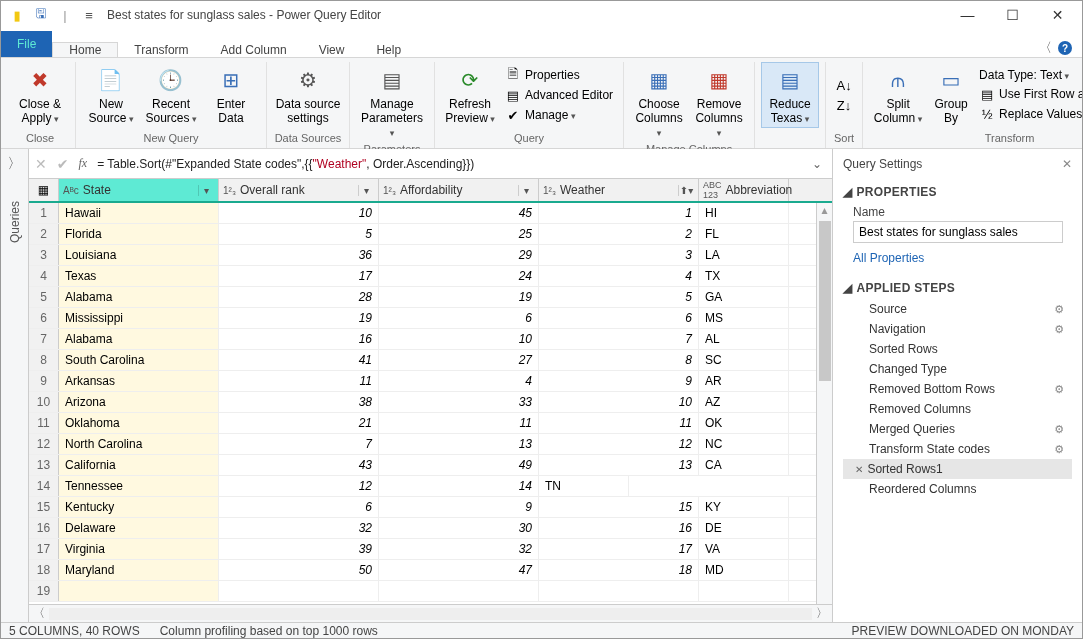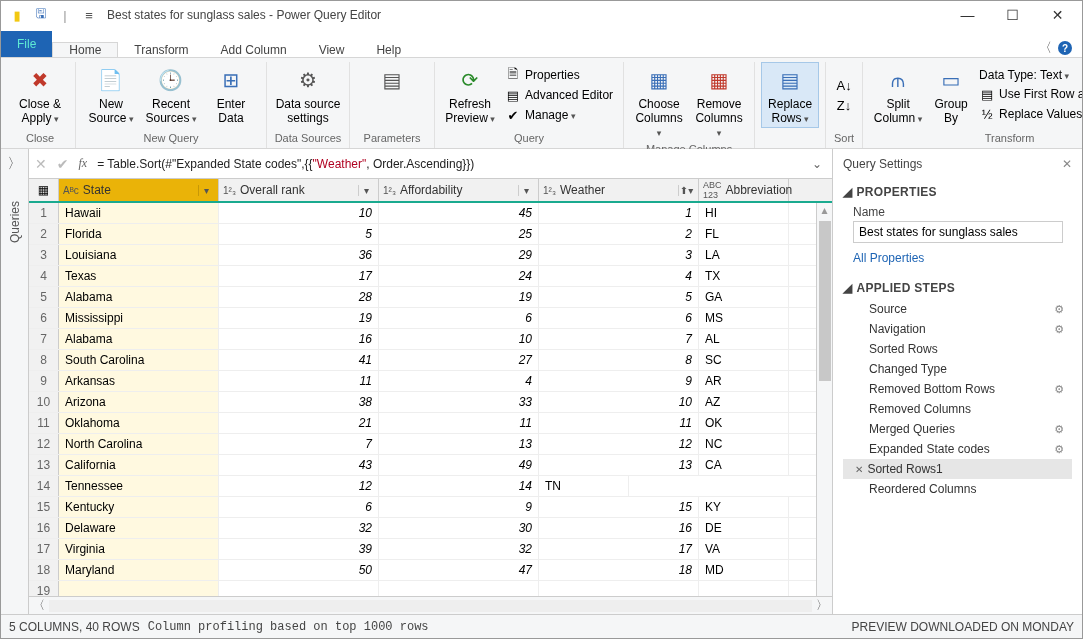--- a/index.html
+++ b/index.html
@@ -41,21 +41,21 @@
   .formula-bar .fx { font-style: italic; color: #666; font-family: "Times New Roman", serif;}
   .formula-bar .formula { flex: 1; font-family: Consolas, monospace; color: #222; white-space: nowrap; overflow: hidden;}
   .formula-bar .formula .kw { color: #b00020; }
   .formula-bar .drop { color: #666; padding: 0 4px;}
   .formula-bar .xmark, .formula-bar .check { color: #bbb; font-size: 14px;}
   
   .grid { flex: 1; display: flex; flex-direction: column; overflow: hidden; position: relative;}
   .grid-header-row { display: flex; height: 24px; border-bottom: 2px solid #1aaa8f; background: #f1f1f1; }
   .grid-corner { width: 30px; border-right: 1px solid #ccc; display:flex; align-items:center; justify-content:center; background:#f1f1f1;}
   .grid-col-header { border-right: 1px solid #ccc; display: flex; align-items: center; padding: 0 4px; gap: 4px; position: relative; color:#333;}
-  .grid-col-header.sel { background: #eab308; }
+  .grid-col-header.sel { background: #5eead4; }
   .grid-col-header .type-icon { font-size: 10px; color: #555; }
   .grid-col-header .dd { margin-left: auto; width: 16px; text-align:center; border-left:1px solid rgba(0,0,0,0.15); font-size:10px; color:#555;}
   .grid-body { flex: 1; overflow: hidden; }
   .grid-row { display: flex; height: 21px; border-bottom: 1px solid #eee; }
   .grid-row .rownum { width: 30px; text-align: center; color: #666; background: #f1f1f1; border-right: 1px solid #ccc; line-height: 21px;}
   .grid-cell { border-right: 1px solid #eee; padding: 0 6px; line-height: 21px; overflow: hidden; white-space: nowrap; }
   .grid-cell.sel { background: #fff9e0; }
   .grid-cell.num { text-align: right; font-style: italic; }
   .grid-cell.text { text-align: left; }
   .col-state { width: 160px; }
@@ -75,21 +75,21 @@
   .qs-section-title { font-weight: bold; font-size: 11px; color: #444; display:flex; align-items:center; gap:4px; letter-spacing:0.3px;}
   .qs-name-label { margin: 6px 0 2px 10px; color: #444; }
   .qs-name-input { width: 210px; margin-left: 10px; border: 1px solid #ccc; padding: 3px 5px; background: #fff; }
   .qs-link { color: #1e64b4; margin: 8px 0 0 10px; display: inline-block; cursor: pointer;}
   .steps-list { display: flex; flex-direction: column; }
   .step-item { padding: 3px 8px 3px 26px; color: #333; cursor: pointer; display:flex; align-items:center;}
   .step-item .gear { margin-left: auto; color: #888; font-size: 11px;}
   .step-item.active { background: #e6e6e6; }
   .step-item.active::before { content: "✕"; position: relative; left: -14px; margin-right: -10px; color: #666; font-size:10px;}
   
-  .statusbar { height: 24px; border-top: 1px solid #ccc; display: flex; align-items: center; padding: 0 8px; color: #444; background: #f5f6f7; font-size:11px;}
+  .statusbar { height: 16px; border-top: 1px solid #ccc; display: flex; align-items: center; padding: 0 8px; color: #444; background: #f5f6f7; font-size:11px;}
   .statusbar .right { margin-left: auto; }
   .caret::after { content: " \25BE"; font-size: 9px; color: #555;}
 </style>
 </head>
 <body>
 
 <div class="titlebar">
   <div class="qat">
     <div class="qat-icon" style="color:#f2c811;">▮</div>
     <div class="qat-icon" style="color:#3a6fb7;">🖫</div>
@@ -150,20 +150,21 @@
           <div class="icn" style="color:#555;">⚙</div>
           <span>Data source settings</span>
         </div>
     </div>
     <div class="group-label">Data Sources</div>
   </div>
   <div class="ribbon-group">
     <div class="group-body">
       <div class="ribbon-btn-large" style="width:72px;">
           <div class="icn" style="color:#555;">▤</div>
+          <span class="caret">Manage Parameters</span>
         </div>
     </div>
     <div class="group-label">Parameters</div>
   </div>
   <div class="ribbon-group">
     <div class="group-body">
       <div class="ribbon-btn-large">
           <div class="icn" style="color:#2a8a2a;">⟳</div>
           <span class="caret">Refresh Preview</span>
         </div>
@@ -194,21 +195,21 @@
           <div class="icn" style="color:#c0392b;">▦</div>
           <span class="caret">Remove Columns</span>
         </div>
     </div>
     <div class="group-label">Manage Columns</div>
   </div>
   <div class="ribbon-group">
     <div class="group-body">
       <div class="ribbon-btn-large active">
           <div class="icn" style="color:#3a6fb7;">▤</div>
-          <span class="caret">Replace Rows</span>
+          <span class="caret">Reduce Texas</span>
         </div>
     </div>
     <div class="group-label">&nbsp;</div>
   </div>
   <div class="ribbon-group">
     <div class="group-body">
       <div class="ribbon-stack" style="width:24px;">
         <div class="ribbon-btn-small">
             <div class="icn">A↓</div>
           </div>
@@ -492,31 +493,31 @@
             <span class="gear">⚙</span>
           </div>
           <div class="step-item">
             <span>Removed Columns</span>
           </div>
           <div class="step-item">
             <span>Merged Queries</span>
             <span class="gear">⚙</span>
           </div>
           <div class="step-item">
-            <span>Expanded State codes</span>
+            <span>Transform State codes</span>
             <span class="gear">⚙</span>
           </div>
           <div class="step-item active">
             <span>Sorted Rows1</span>
           </div>
           <div class="step-item">
             <span>Reordered Columns</span>
           </div>
         </div>
     </div>
   </div>
 </div>
 
 <div class="statusbar">
   <span>5 COLUMNS, 40 ROWS</span>
-  <span style="margin-left:8px;font-family:Liberation Mono, monospace;">Column profiling based on top 1000 rows</span>
+  <span style="margin-left:20px;">Column profiling based on top 1000 rows</span>
   <span class="right">PREVIEW DOWNLOADED ON MONDAY</span>
 </div>
 
 </body></html>

